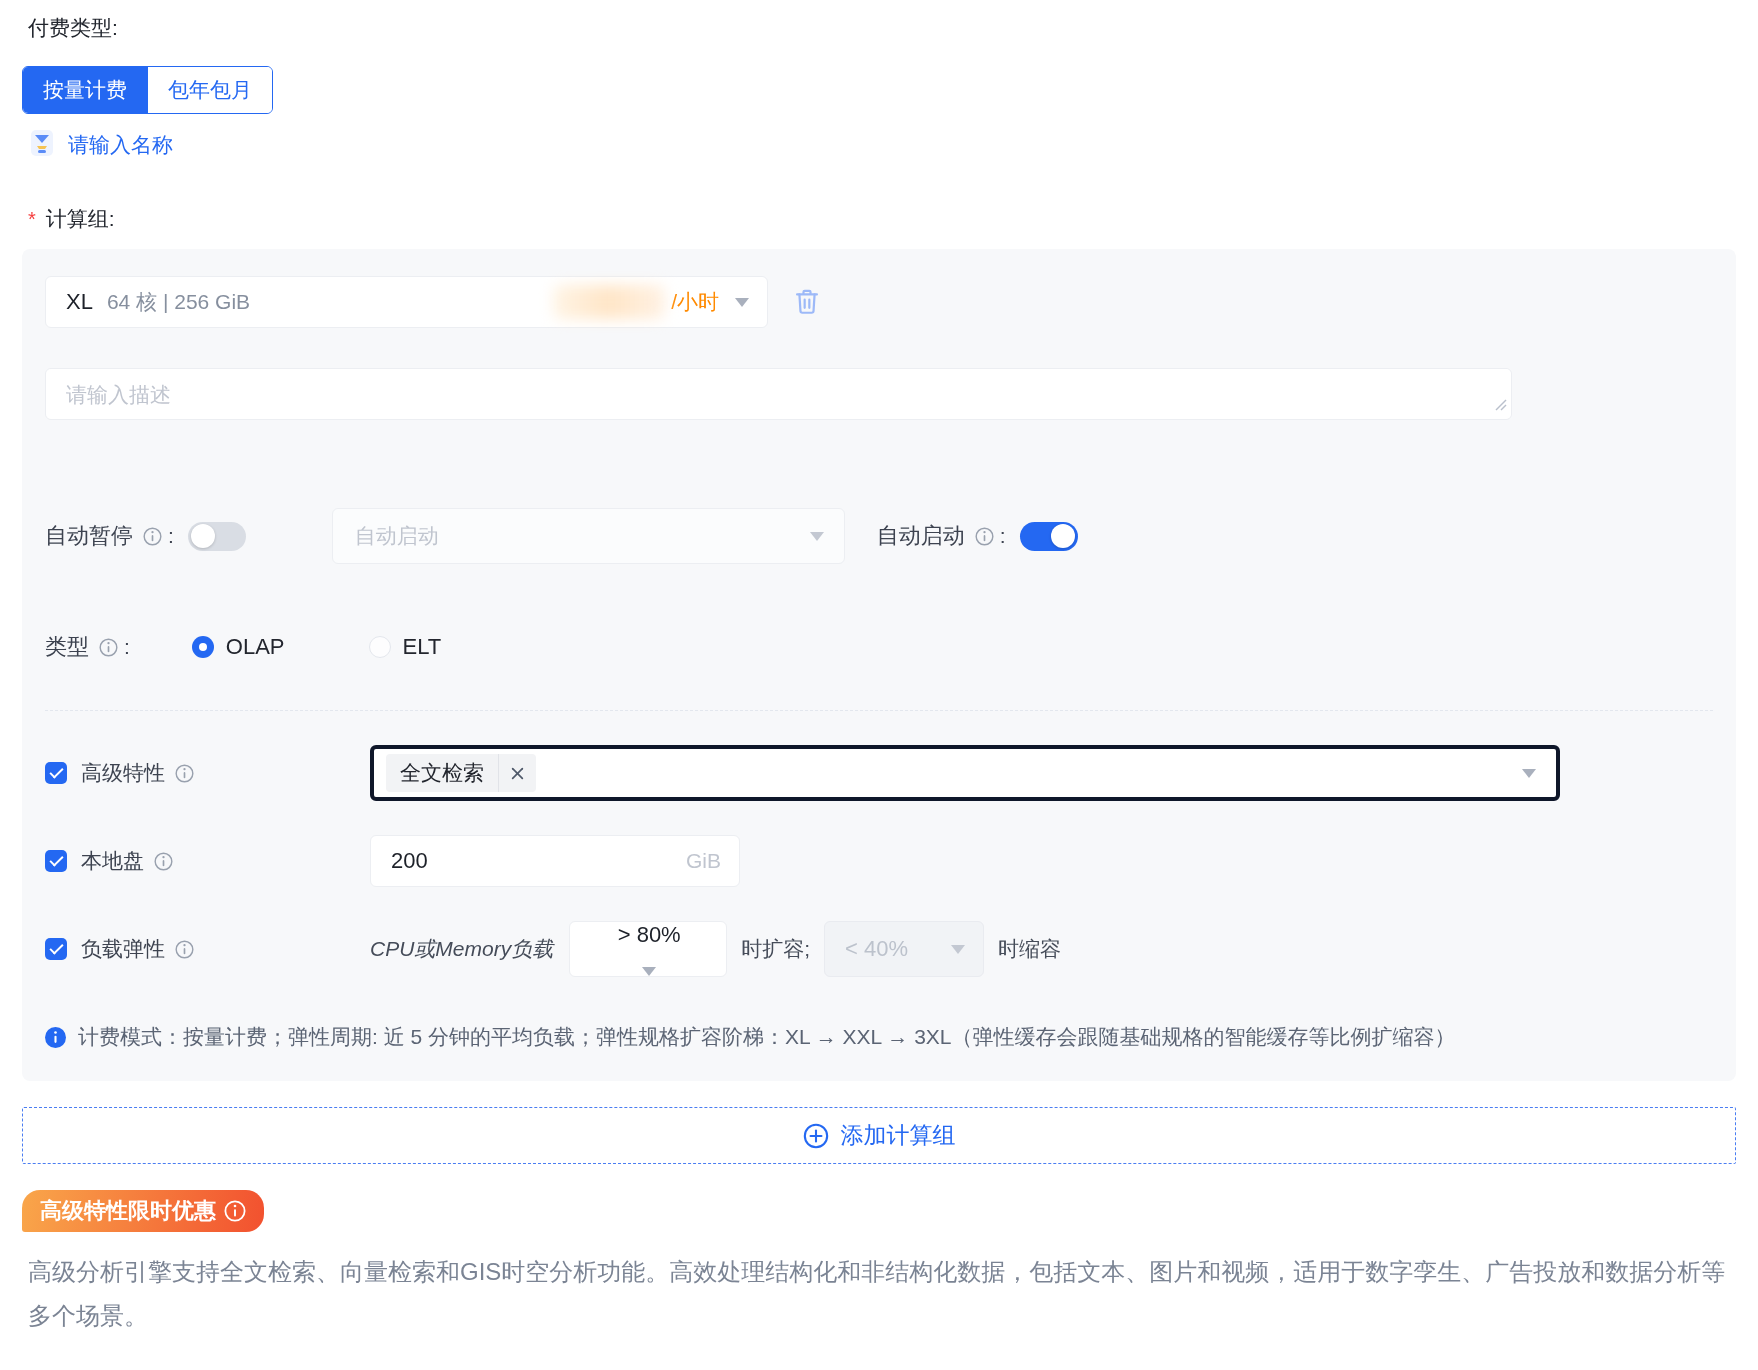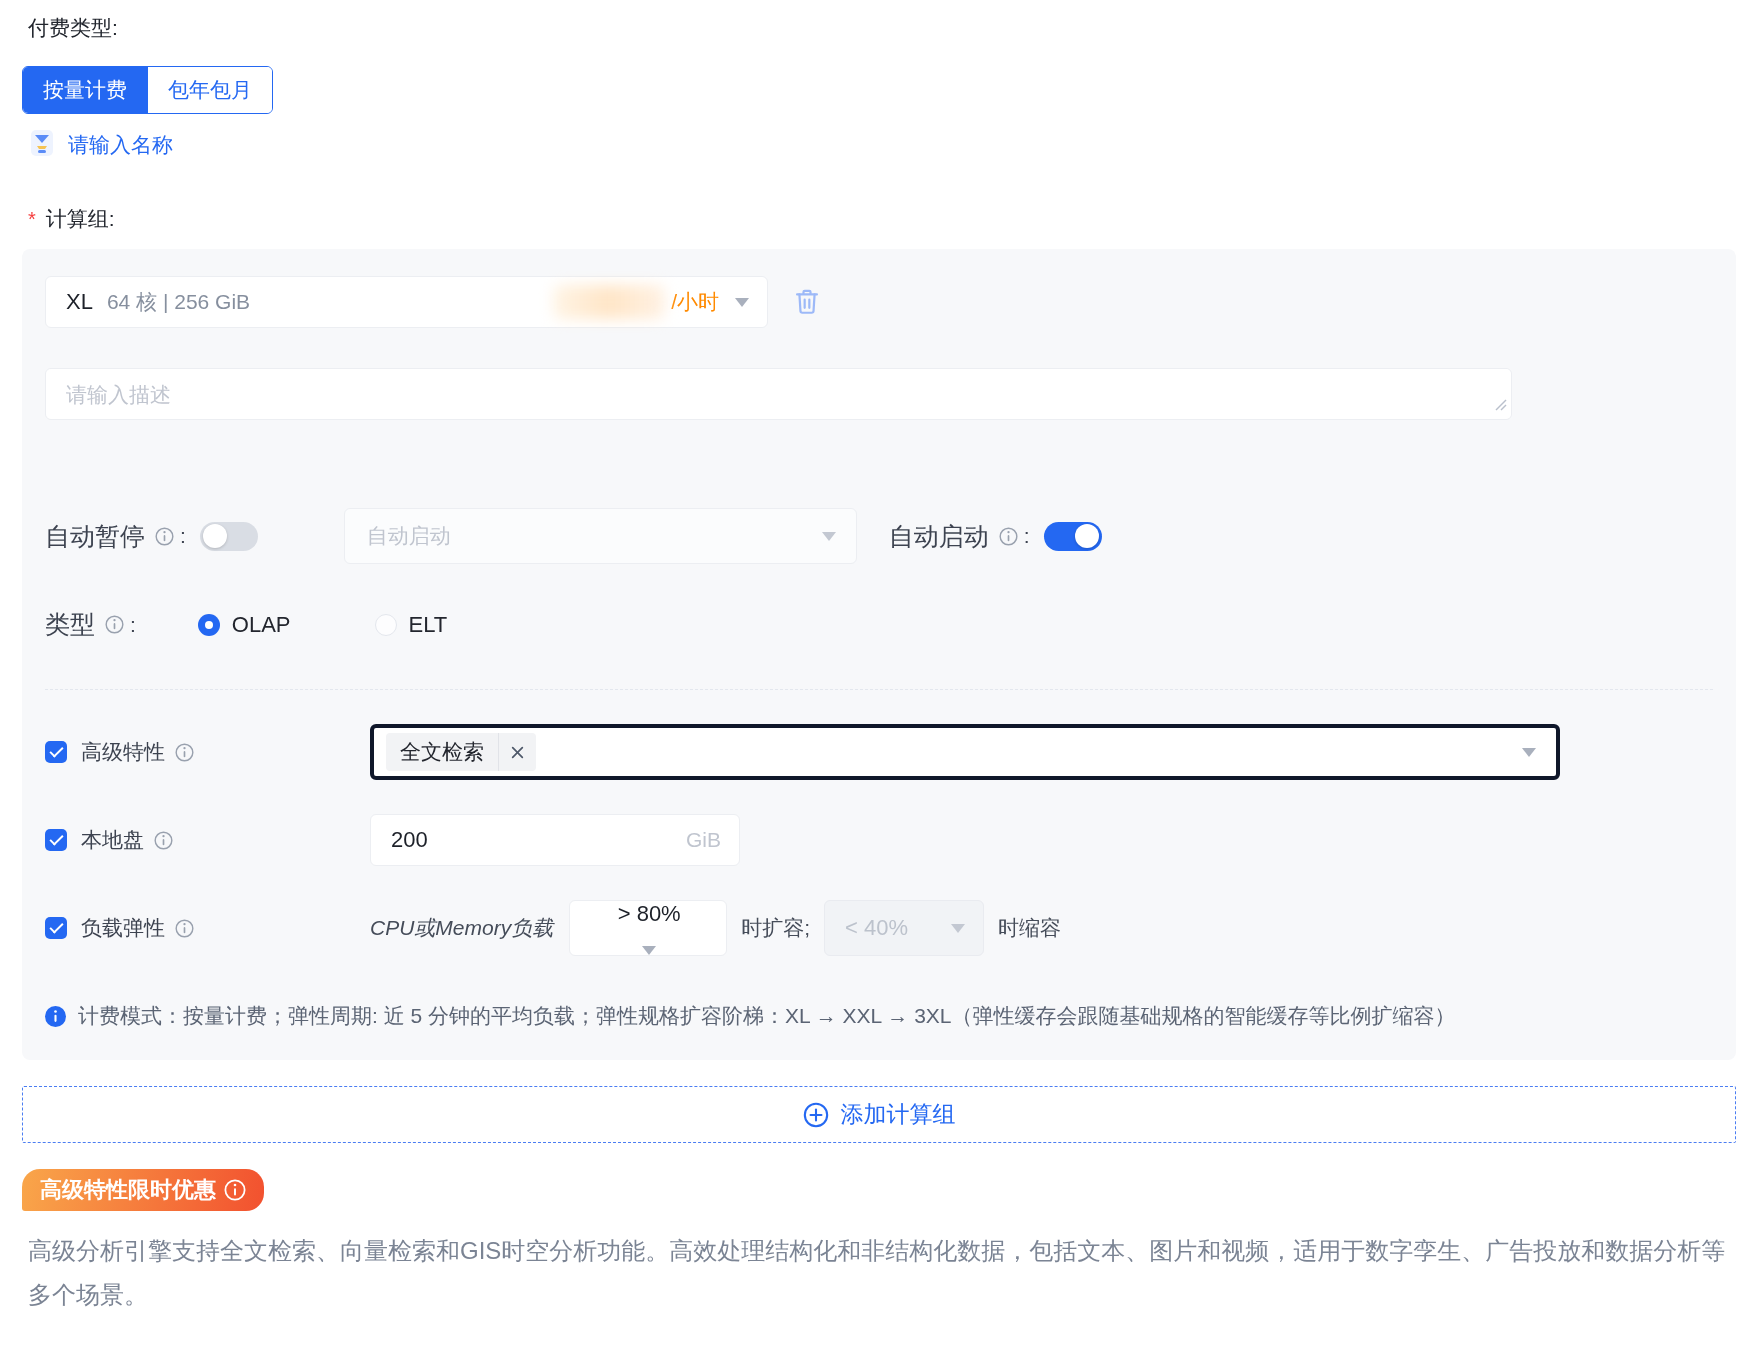--- a/index.html
+++ b/index.html
@@ -47,35 +47,35 @@
   .name-input::placeholder, .desc-input::placeholder, .disk-value::placeholder { color:#c0c5cf; }
   .trash-btn { width:26px; height:28px; margin-left:26px; margin-right:8px; cursor:pointer; flex:none; display:flex; align-items:center; }
 
   .desc-wrap { position:relative; width:1467px; height:52px; margin-top:40px; }
   .desc-input { width:100%; height:100%; background:#fff; border:1px solid #eceef2; border-radius:6px; resize:none; font-size:21px; padding:12px 20px; font-family:inherit; color:#1d2129; outline:none; }
   .resize-corner { position:absolute; right:5px; bottom:5px; }
 
   
   .inline-row { display:flex; align-items:center; }
   .toggle-row { margin-top:88px; }
-  .lbl { font-size:25px; color:#3d4350; }
+  .lbl { font-size:22px; color:#3d4350; }
   .ico-gap { margin:0 6px 0 10px; display:inline-flex; }
   .colon { font-size:21px; color:#3d4350; margin-right:14px; }
   .toggle { width:58px; height:29px; border-radius:15px; position:relative; cursor:pointer; flex:none; }
   .toggle.off { background:#d9dde4; }
   .toggle.on  { background:#2468f2; }
   .knob { position:absolute; top:2.5px; width:24px; height:24px; border-radius:50%; background:#fff; box-shadow:0 1px 3px rgba(0,0,0,.18); }
   .toggle.off .knob { left:3px; }
   .toggle.on  .knob { right:3px; }
   .pause-select { width:513px; height:56px; margin-left:86px; display:flex; align-items:center; padding:0 20px 0 22px; background:#fbfcfd; border:1px solid #eceef2; border-radius:6px; }
   .pause-placeholder { font-size:21px; color:#c0c5cf; }
   .autostart { margin-left:32px; }
 
   
-  .type-row { margin-top:44px; }
+  .type-row { margin-top:68px; }
   .radio-opt { display:flex; align-items:center; cursor:pointer; }
   .radio { width:22px; height:22px; border-radius:50%; flex:none; }
   .radio.sel { background:#2468f2; display:flex; align-items:center; justify-content:center; }
   .radio-dot { width:8px; height:8px; border-radius:50%; background:#fff; }
   .radio.unsel { background:#fdfdfe; border:1px solid #e4e7ed; }
   .radio-lbl { font-size:22px; color:#23262e; margin-left:12px; }
 
   .divider { margin-top:48px; border-top:1px dashed #e3e7ee; }
 
   

